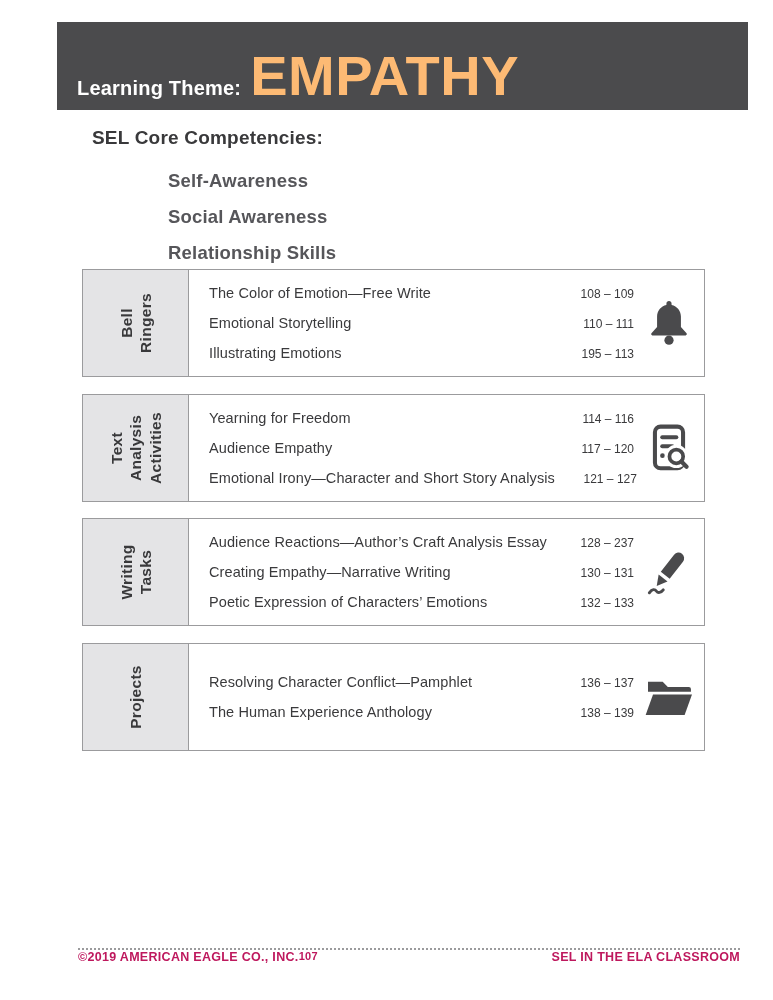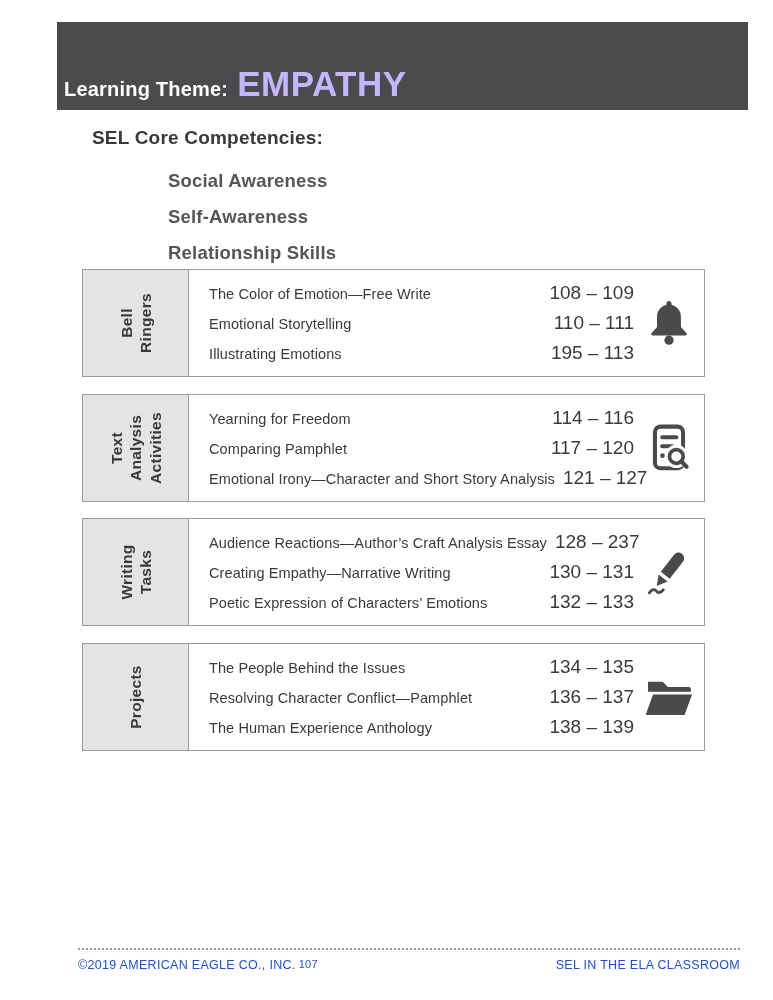--- a/index.html
+++ b/index.html
@@ -9,25 +9,25 @@
     position:relative; width:773px; height:1000px; background:#ffffff;
     margin:0 auto; overflow:hidden;
   }
 
   
   .header-bar {
     position:absolute; left:57px; top:22px; width:691px; height:88px;
     background:#4b4b4d;
   }
   .header-inner {
-    position:absolute; left:7px; bottom:9px;
+    position:absolute; left:20px; bottom:9px;
     display:flex; align-items:baseline; gap:9px; white-space:nowrap;
   }
   .header-prefix { color:#ffffff; font-size:20px; font-weight:bold; letter-spacing:.2px; }
-  .header-title  { color:#c4b5fd; font-size:35px; font-weight:bold; letter-spacing:.5px; line-height:.9; }
+  .header-title  { color:#fdba74; font-size:56px; font-weight:bold; letter-spacing:.5px; line-height:.9; }
 
   
   .competencies { position:absolute; left:92px; top:127px; }
   .comp-heading { font-size:19px; font-weight:bold; color:#39393b; letter-spacing:.2px; }
   .comp-list { margin-left:76px; margin-top:14px; list-style:none; }
   .comp-list li {
     font-size:18.5px; font-weight:bold; color:#56565a;
     line-height:36px; letter-spacing:.2px;
   }
 
@@ -50,54 +50,54 @@
   .box-entries {
     flex:1; display:flex; flex-direction:column; justify-content:center;
     padding-left:20px; min-width:0;
   }
   .entry { display:flex; align-items:baseline; height:30px; line-height:30px; }
   .entry-title {
     font-size:14.5px; color:#3a3a3c; white-space:nowrap; margin-right:8px; letter-spacing:.1px;
   }
   .entry-pages {
     margin-left:auto; min-width:74px; flex:none;
-    font-size:19px; color:#3a3a3c; white-space:nowrap; text-align:center;
+    font-size:12px; color:#3a3a3c; white-space:nowrap; text-align:right;
   }
   .box-icon {
     flex:none; width:70px; display:flex; align-items:center; justify-content:center;
   }
 
   
   .footer { position:absolute; left:78px; width:662px; top:948px; }
   .footer-rule { border-top:2px dotted #9b9b9d; height:0; }
   .footer-row {
-    display:flex; margin-top:8px; font-size:12.5px; font-weight:normal;
-    color:#1d4ed8; letter-spacing:.3px;
+    display:flex; font-size:12.5px; font-weight:bold;
+    color:#be185d; letter-spacing:.3px;
   }
   .footer-row .f-left   { flex:1; text-align:left; }
   .footer-row .f-center { flex:1; text-align:left; font-size:11px; }
   .footer-row .f-right  { flex:1; text-align:right; }
 </style>
 </head>
 <body>
 
 <div class="page">
 
   <div class="header-bar">
     <div class="header-inner">
       <span class="header-prefix">Learning Theme:</span>
       <span class="header-title">EMPATHY</span>
     </div>
   </div>
 
   <div class="competencies">
     <div class="comp-heading">SEL Core Competencies:</div>
     <ul class="comp-list">
+      <li>Self-Awareness</li>
       <li>Social Awareness</li>
-      <li>Self-Awareness</li>
       <li>Relationship Skills</li>
     </ul>
   </div>
 
   <div class="sections">
 
     <div class="box">
       <div class="box-label">
         <span>Bell Ringers</span>
       </div>
@@ -127,21 +127,21 @@
       <div class="box-label">
         <span>Text Analysis
 Activities</span>
       </div>
       <div class="box-entries">
         <div class="entry">
           <span class="entry-title">Yearning for Freedom</span>
           <span class="entry-pages">114 – 116</span>
         </div>
         <div class="entry">
-          <span class="entry-title">Comparing Pamphlet</span>
+          <span class="entry-title">Audience Empathy</span>
           <span class="entry-pages">117 – 120</span>
         </div>
         <div class="entry">
           <span class="entry-title">Emotional Irony—Character and Short Story Analysis</span>
           <span class="entry-pages">121 – 127</span>
         </div>
       </div>
       <div class="box-icon">
         <svg width="54" height="54" viewBox="0 0 48 48" fill="none">
           <rect x="11.5" y="5" width="25" height="37" rx="5" stroke="#4a4a4c" stroke-width="3.6"></rect>
@@ -184,24 +184,20 @@
         </svg>
       </div>
     </div>
 
     <div class="box">
       <div class="box-label">
         <span>Projects</span>
       </div>
       <div class="box-entries">
         <div class="entry">
-          <span class="entry-title">The People Behind the Issues</span>
-          <span class="entry-pages">134 – 135</span>
-        </div>
-        <div class="entry">
           <span class="entry-title">Resolving Character Conflict—Pamphlet</span>
           <span class="entry-pages">136 – 137</span>
         </div>
         <div class="entry">
           <span class="entry-title">The Human Experience Anthology</span>
           <span class="entry-pages">138 – 139</span>
         </div>
       </div>
       <div class="box-icon">
         <svg width="56" height="56" viewBox="0 0 48 48" fill="#4a4a4c">

